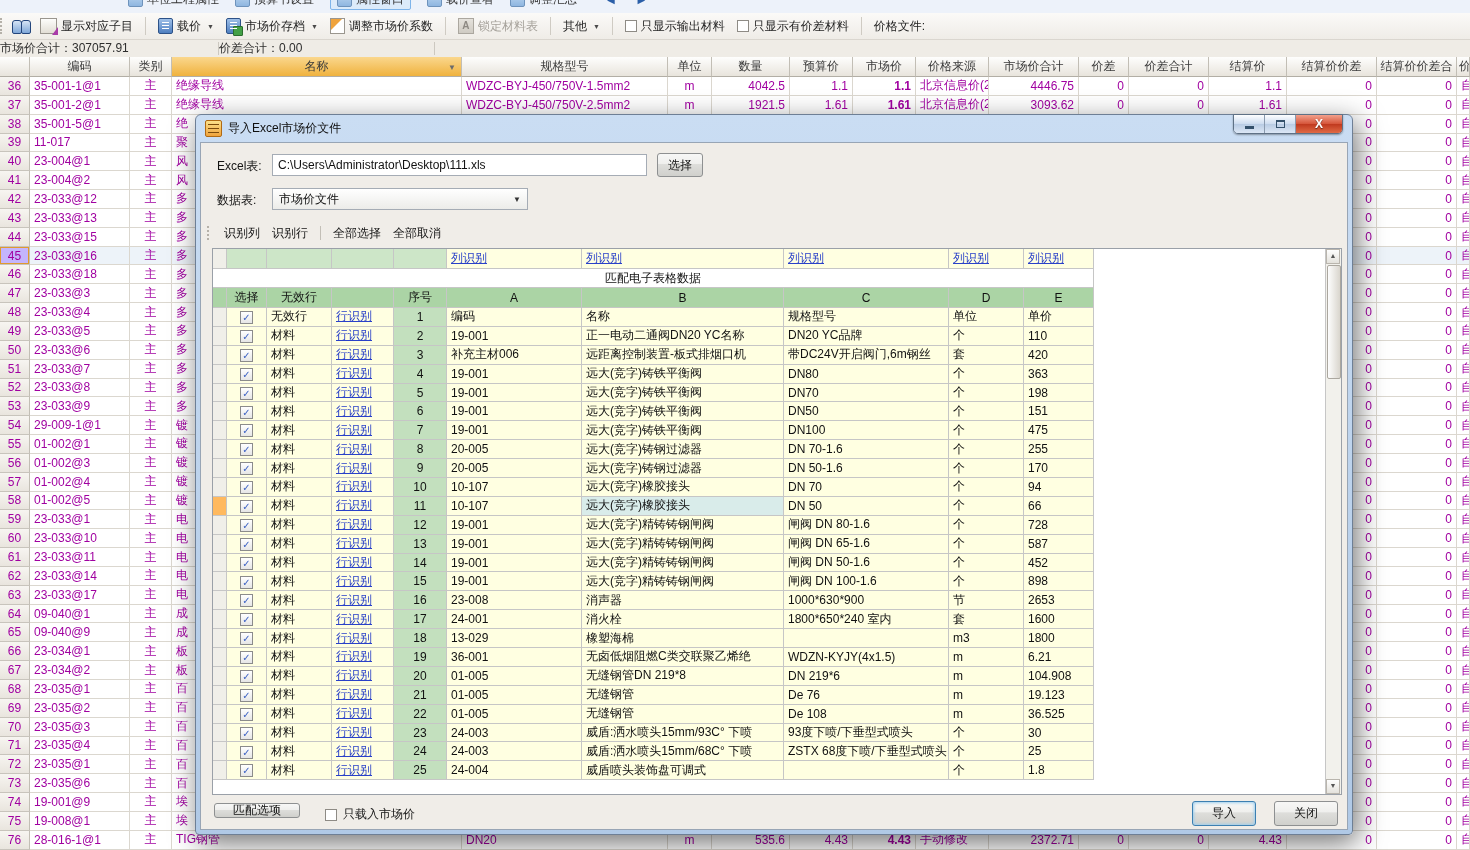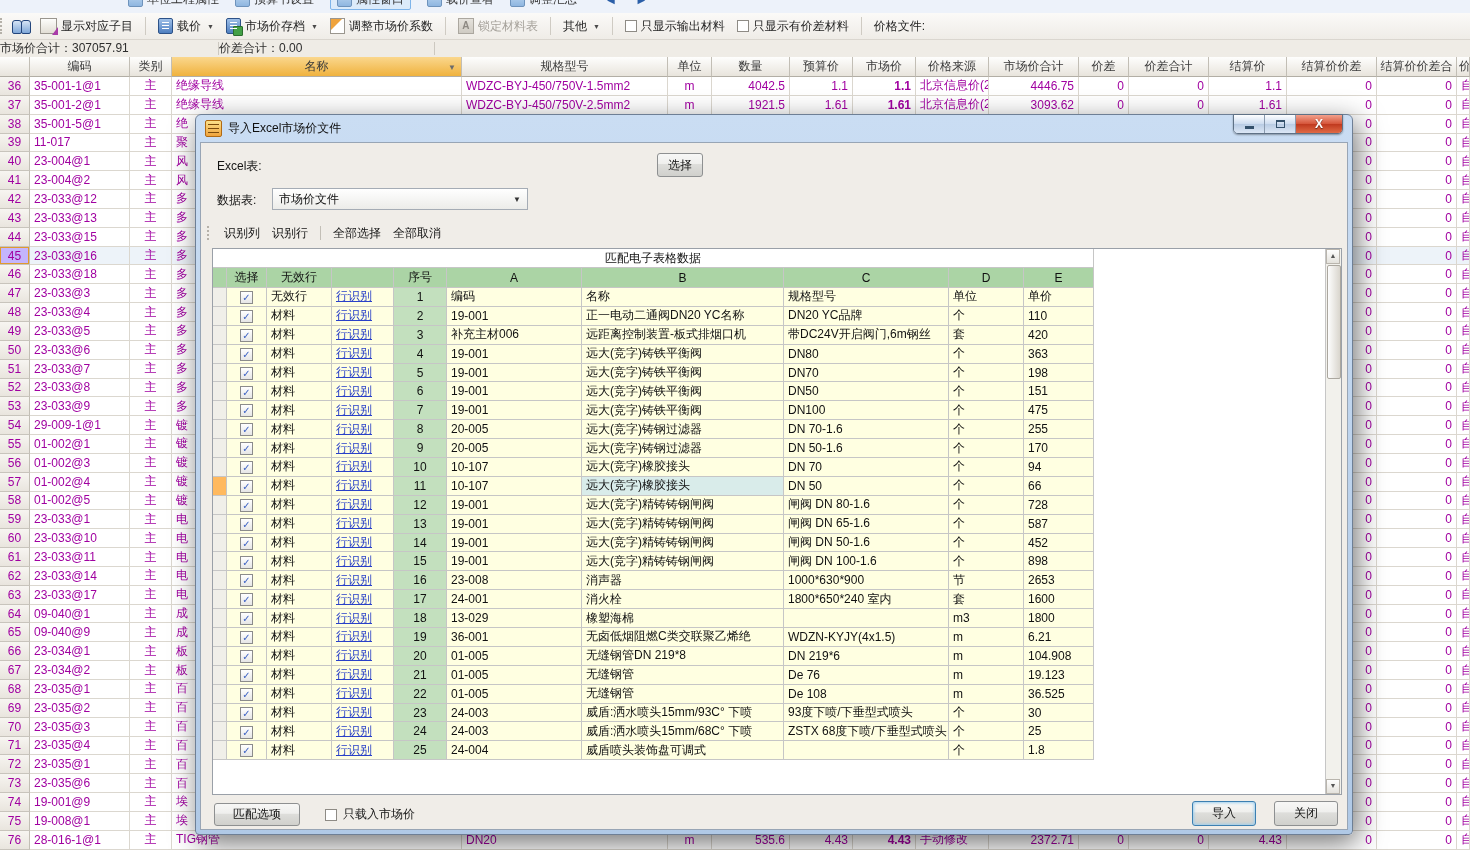--- a/index.html
+++ b/index.html
@@ -111,21 +111,21 @@
   .lnk{color:#2A41C8;text-decoration:underline;cursor:pointer}
   .cbx{width:13px;height:13px;border:1px solid #8B8B8B;background:linear-gradient(#FFF,#E6E6E6);display:inline-block;
        box-sizing:border-box;line-height:11px;text-align:center;color:#3E63C4;font-size:10px;font-weight:bold;vertical-align:middle}
   .dlg-scroll{position:absolute;right:0;top:0;bottom:0;width:15px;background:#F2F1EC;border-left:1px solid #C6C6C6}
   .scr-btn{position:absolute;left:0;width:14px;height:15px;background:linear-gradient(#FDFDFD,#E4E2DC);border:1px solid #B9B5AD;
            box-sizing:border-box;text-align:center;line-height:12px;font-size:7px;color:#555}
   .scr-up{top:0}.scr-down{bottom:0}
   .scr-thumb{position:absolute;left:1px;top:16px;width:12px;height:112px;background:linear-gradient(90deg,#FDFDFD,#D9D5CD);
              border:1px solid #ABA79F;border-radius:2px}
 
-  .btn-match{position:absolute;left:13px;top:660px;width:86px;height:23px}
+  .btn-match{position:absolute;left:13px;top:660px;width:86px;height:15px}
   .chk-load{position:absolute;left:124px;top:663px;display:flex;gap:6px;align-items:center;color:#141414}
   .btn-import{position:absolute;left:991px;top:658px;width:64px;height:25px;border:1px solid #3C7FB1;box-shadow:inset 0 0 3px 1px #9ECFEF}
   .btn-close{position:absolute;left:1073px;top:658px;width:64px;height:25px}
 </style>
 </head>
 <body>
 
 <div class="top-strip">
   <div class="ts-inner" id="ts-inner">
       <span class="ts-item">
@@ -1044,20 +1044,21 @@
     <span class="win-btn">
         <span class="glyph-max"></span>
       </span>
     <span class="win-btn close">
         <span>X</span>
       </span>
   </div>
 
   <div class="dlg-body">
     <span class="fld-label" style="left:16px;top:15px">Excel表:</span>
+    <input class="excel-input" value="C:\Users\Administrator\Desktop\111.xls" style="">
     <div class="btn btn-choose">
         <span>选择</span>
       </div>
 
     <span class="fld-label" style="left:16px;top:49px">数据表:</span>
     <div class="select-box">
       <span>市场价文件</span>
       <span class="sel-arrow">▼</span>
     </div>
 
@@ -1078,20 +1079,32 @@
             <col style="width:65px">
             <col style="width:62px">
             <col style="width:53px">
           <col style="width:135px">
             <col style="width:202px">
             <col style="width:165px">
             <col style="width:75px">
             <col style="width:70px">
         </colgroup>
         <tbody id="dg-body">
+            <tr class="hr2">
+              <td class="ind"></td>
+              <td class="greenc"></td>
+              <td class="greenc"></td>
+              <td class="greenc"></td>
+              <td class="greenc"></td>
+              <td class="yellowc"><span class="lnk">列识别</span></td>
+              <td class="yellowc"><span class="lnk">列识别</span></td>
+              <td class="yellowc"><span class="lnk">列识别</span></td>
+              <td class="yellowc"><span class="lnk">列识别</span></td>
+              <td class="yellowc"><span class="lnk">列识别</span></td>
+            </tr>
             <tr class="hr3">
               <td colspan="10">匹配电子表格数据</td>
             </tr>
             <tr class="hr4">
               <td></td>
               <td>选择</td>
               <td>无效行</td>
               <td></td>
               <td>序号</td>
               <td>A</td>

